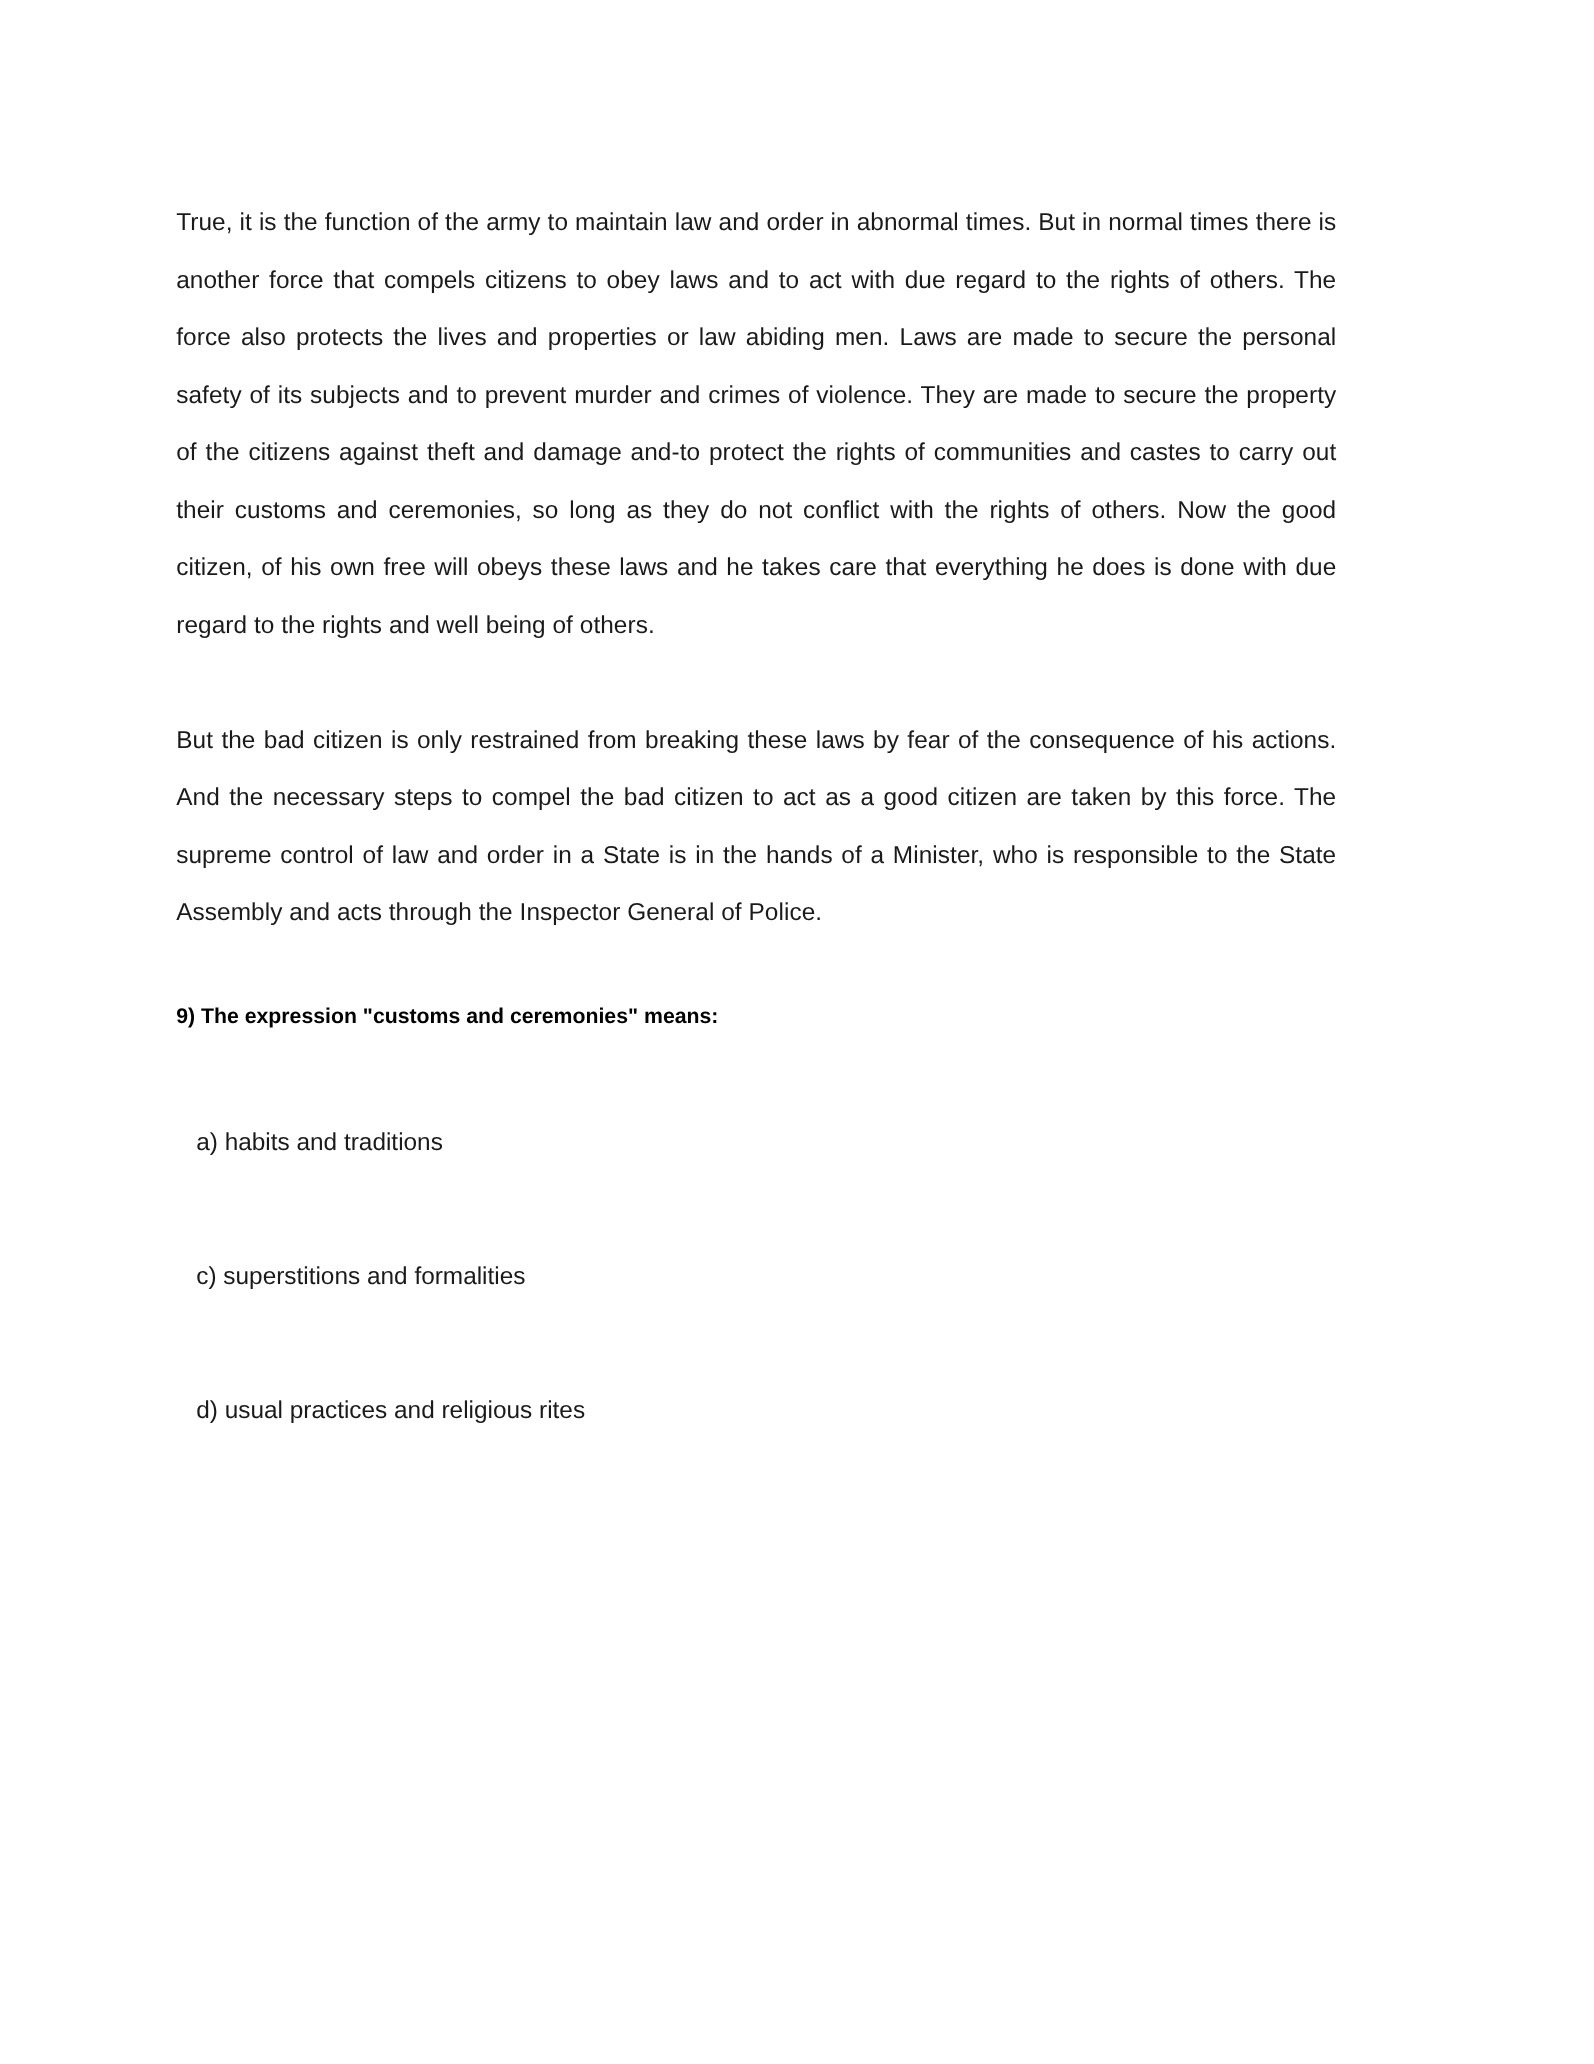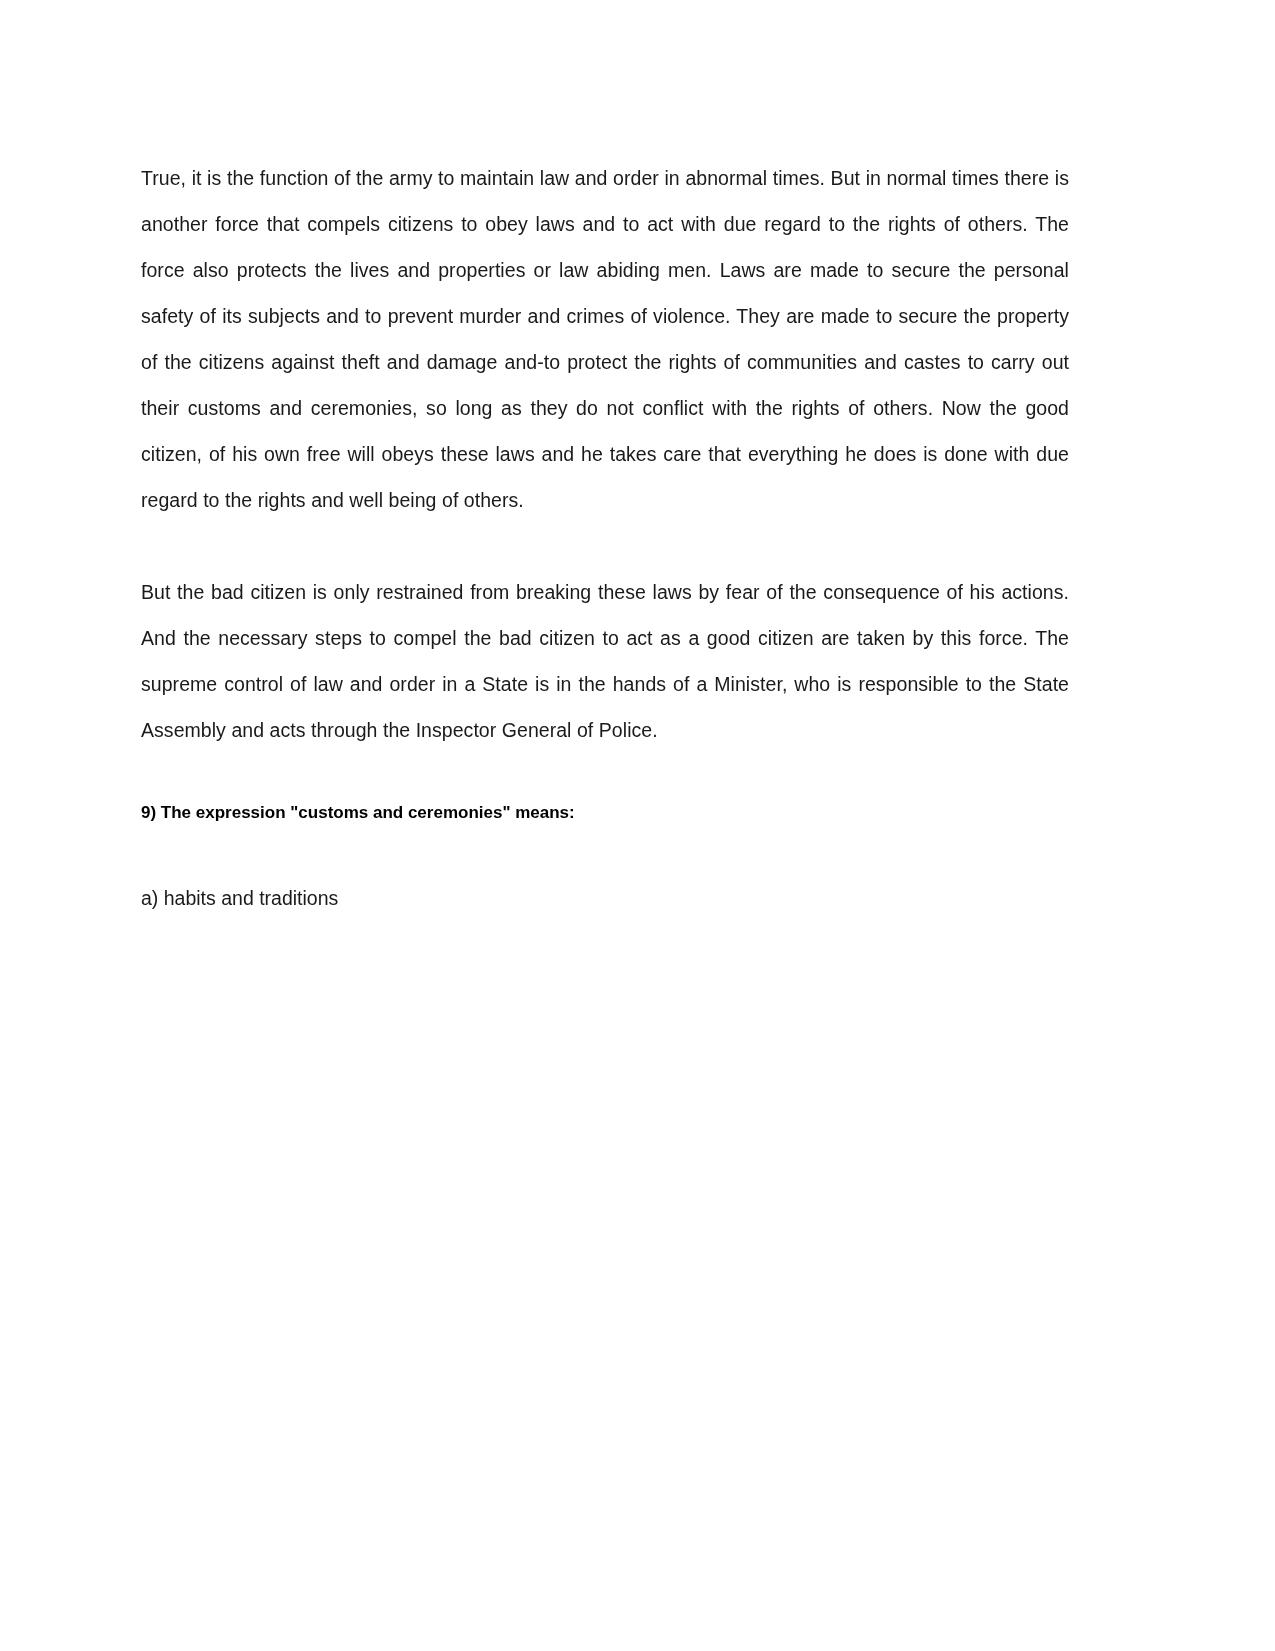--- a/index.html
+++ b/index.html
@@ -47,21 +47,21 @@
     line-height: 28px;
     text-align: left;
     color: #000000;
   }
   .options {
     margin: 0;
     padding: 0;
     list-style: none;
   }
   .option {
-    margin: 0;
+    margin: 16px;
     padding: 0;
     font-size: 19.5px;
     line-height: 28px;
     text-align: left;
     color: #1a1a1a;
     height: 91px;
   }
   .option-spacer-top {
     height: 57px;
   }
@@ -81,17 +81,22 @@
 
     <p class="question">9) The expression "customs and ceremonies" means:</p>
 
     <ul class="options">
       <li class="option">
         <div class="option-spacer-top"></div>
         <span class="option-text">a) habits and traditions</span>
       </li>
       <li class="option">
         <div class="option-spacer-top"></div>
+        <span class="option-text">c) superstitions and formalities</span>
+      </li>
+      <li class="option">
+        <div class="option-spacer-top"></div>
+        <span class="option-text">d) usual practices and religious rites</span>
       </li>
     </ul>
 
   </div>
 </div>
 
 </body></html>

